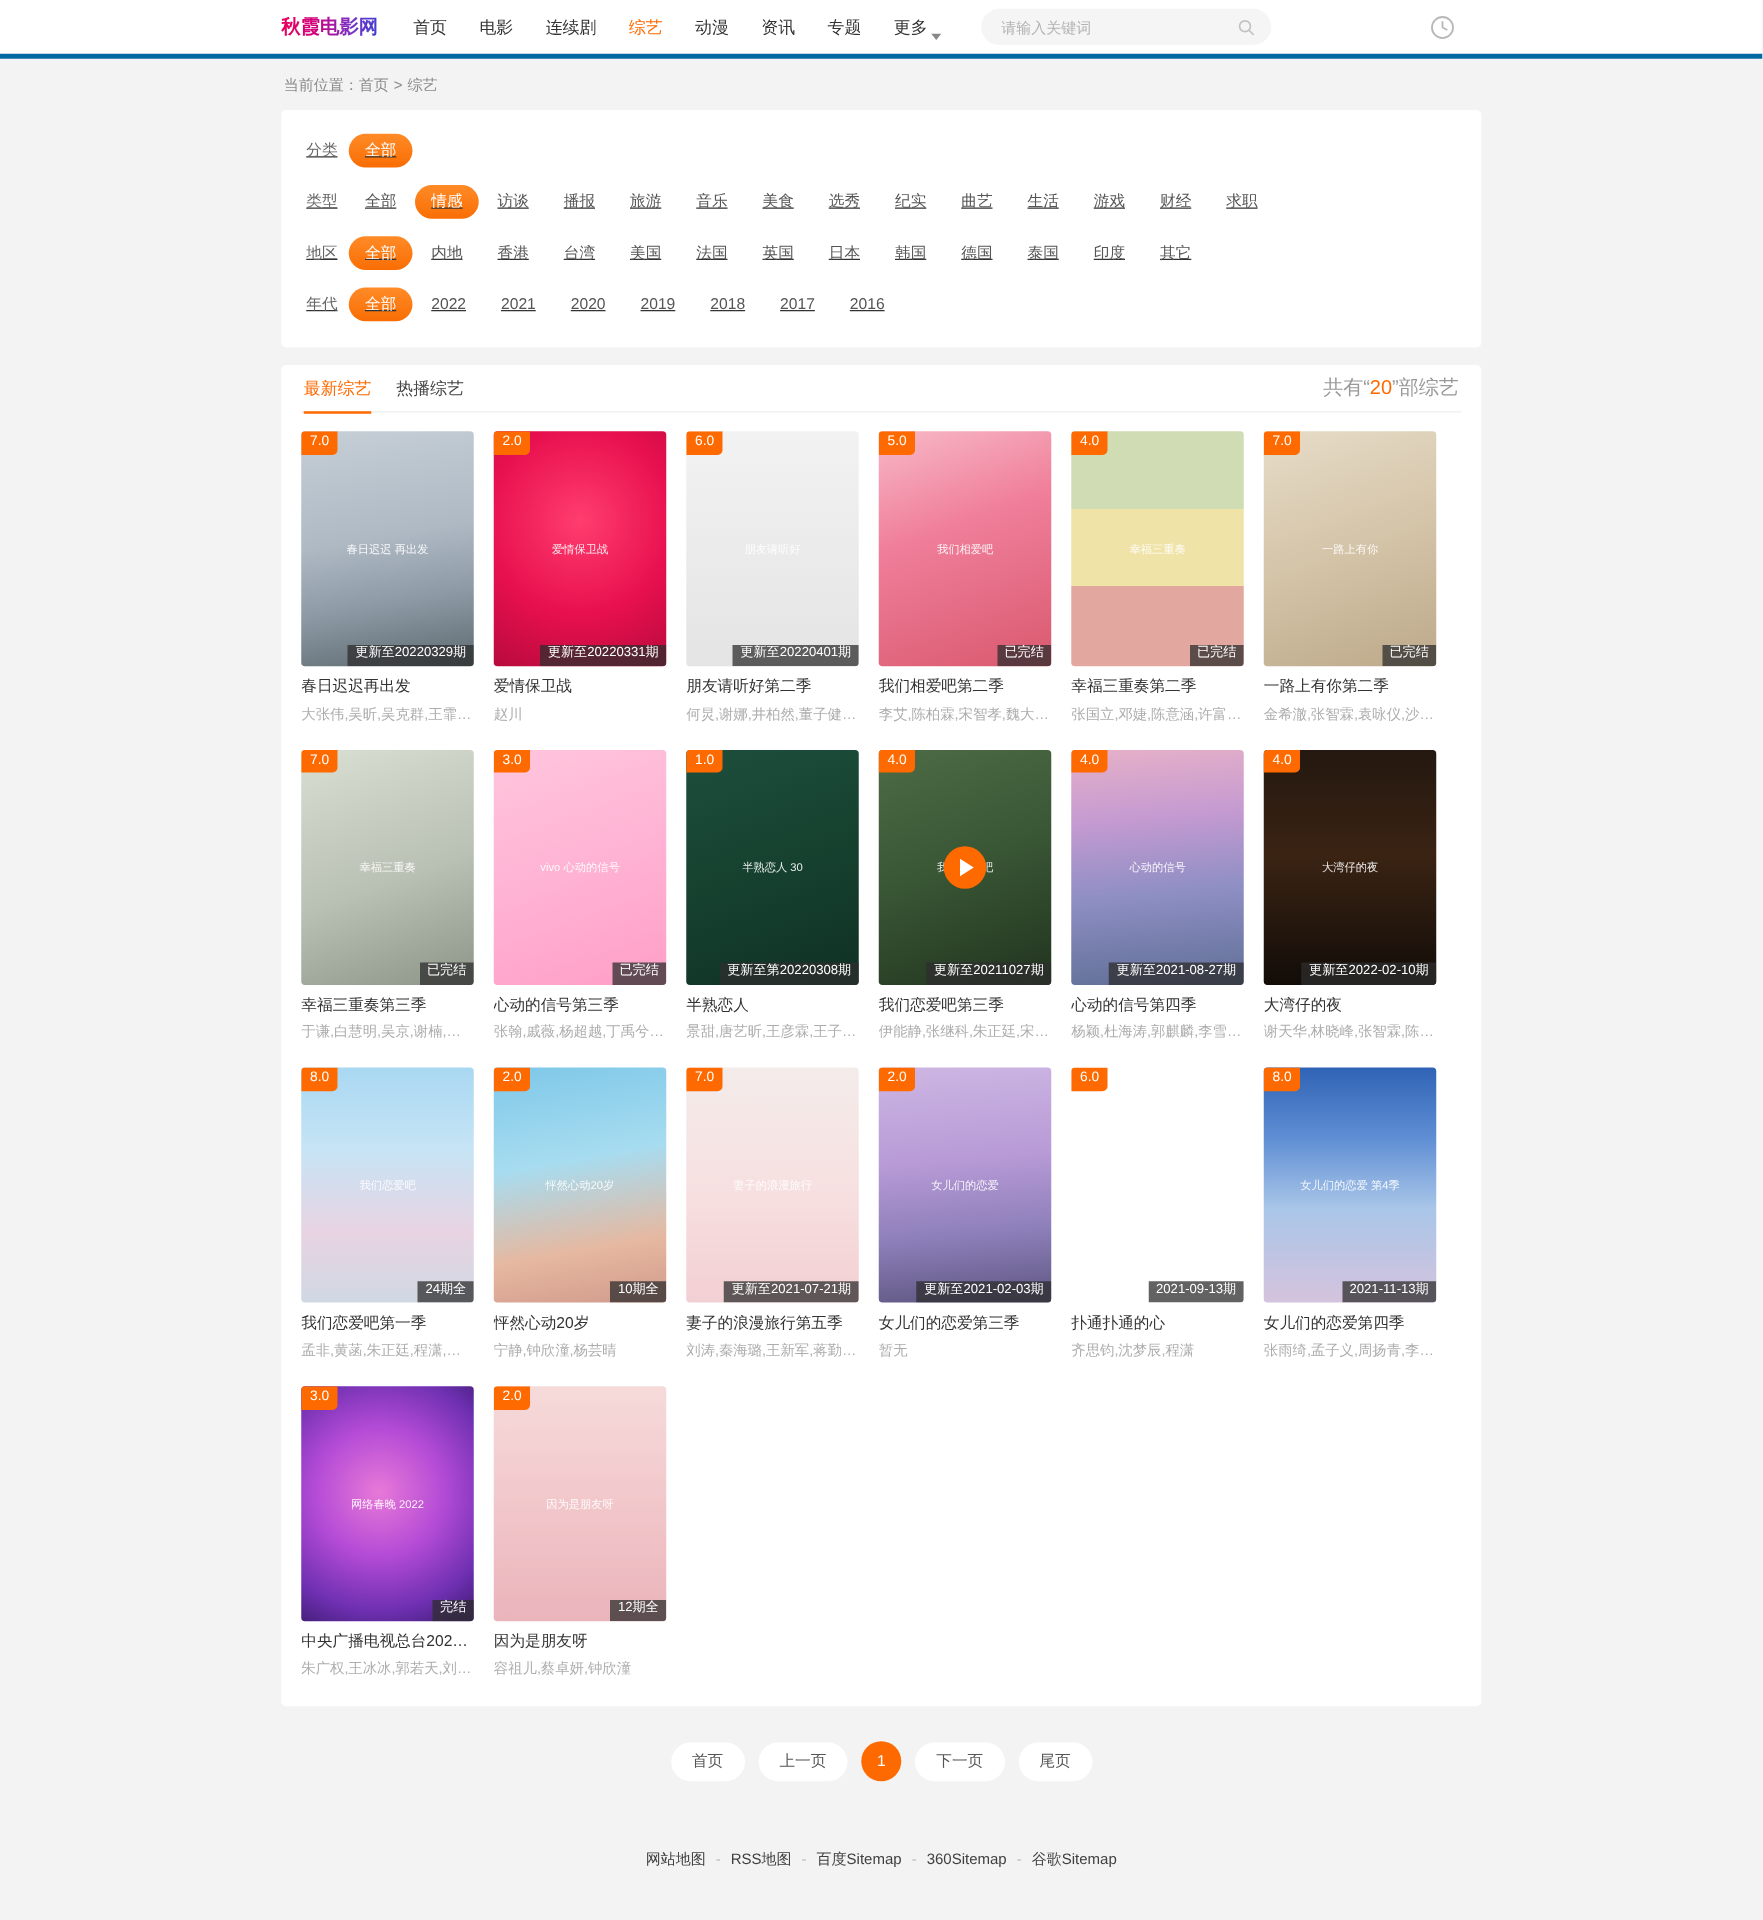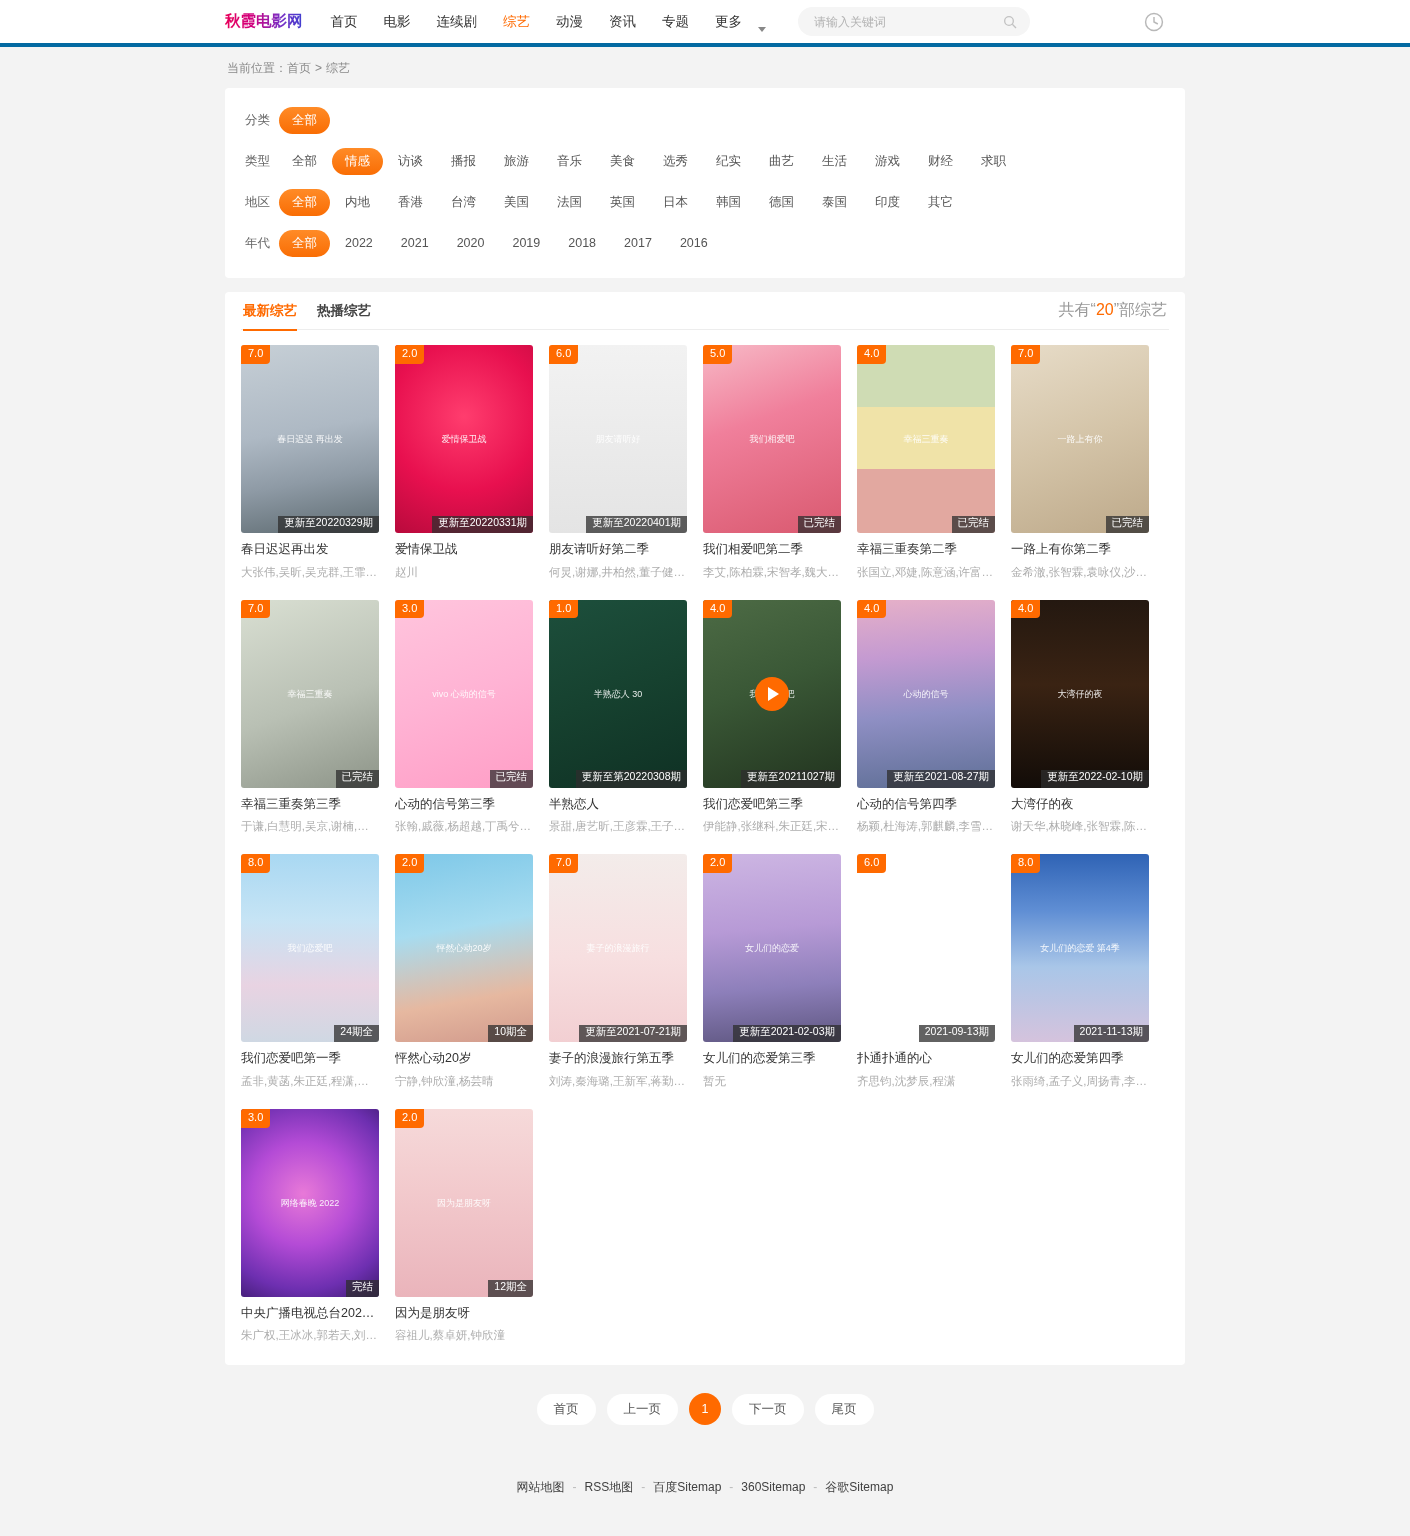--- a/index.html
+++ b/index.html
@@ -39,21 +39,21 @@
     white-space: nowrap;
   }
   .nav { display: flex; align-items: center; gap: 26px; }
   .nav a {
     font-size: 13.5px;
     color: #333;
     text-decoration: none;
     white-space: nowrap;
   }
   .nav a.active { color: #ff6a00; }
-  .nav .more-wrap { display: flex; align-items: flex-end; gap: 16px; }
+  .nav .more-wrap { display: flex; align-items: flex-end; gap: 3px; }
   .chev {
     display:inline-block;
     width: 0; height: 0;
     border-left: 4px solid transparent;
     border-right: 4px solid transparent;
     border-top: 5px solid #888;
     position: relative; top: 1px;
   }
   .search-box {
     margin-left: 32px;
@@ -113,20 +113,21 @@
     font-size: 12.5px;
     color: #444;
   }
   .filter-head .collapse { color: #666; cursor: pointer; font-size: 12.5px; }
   .filter-body { padding: 12px 0 14px; }
   .filter-row {
     display: flex;
     align-items: center;
     padding: 0 20px;
     min-height: 41px;
+    text-decoration: underline;
   }
   .filter-label {
     width: 34px;
     font-size: 12.5px;
     color: #666;
     flex: none;
   }
   .filter-opts {
     display: flex;
     flex-wrap: wrap;
@@ -166,21 +167,20 @@
     padding: 0 2px;
   }
   .tabs { display: flex; gap: 20px; height: 38px; align-items: center; }
   .tab {
     font-size: 13.5px;
     color: #444;
     height: 38px;
     line-height: 38px;
     position: relative;
     cursor: pointer;
-    font-weight: bold;
   }
   .tab.active { color: #ff6a00; }
   .tab.active::after {
     content: "";
     position: absolute;
     left: 0; right: 0; bottom: -1px;
     height: 2px;
     background: #ff6a00;
   }
   .total { font-size: 16px; color: #999; }

